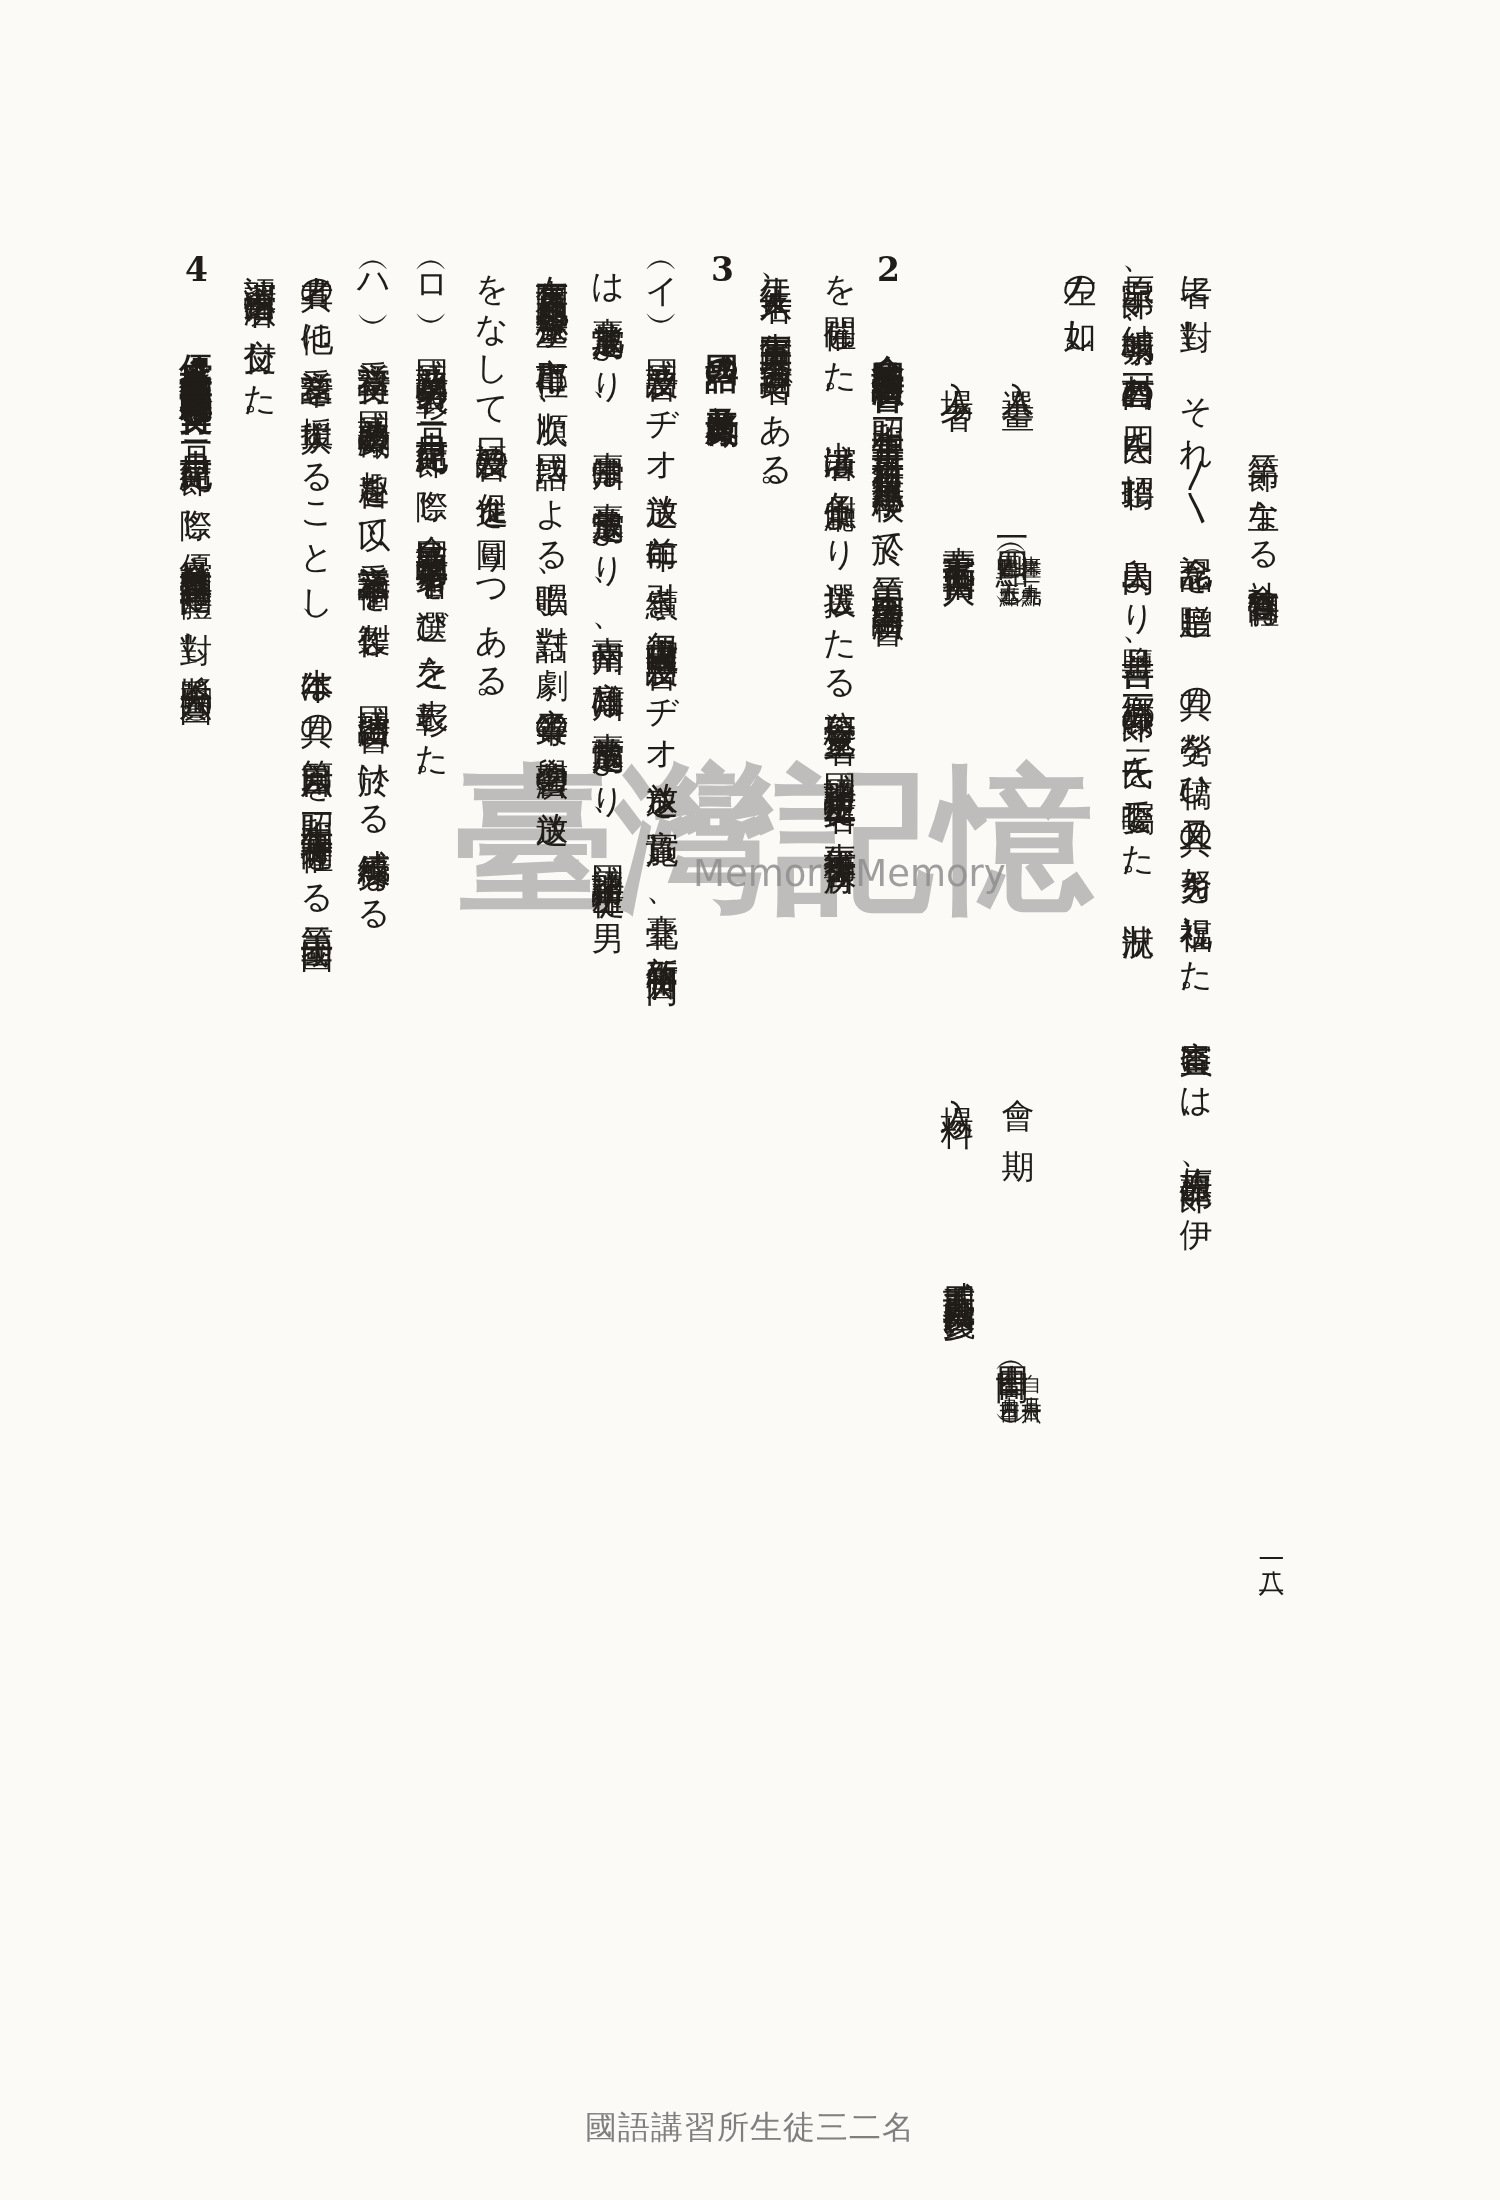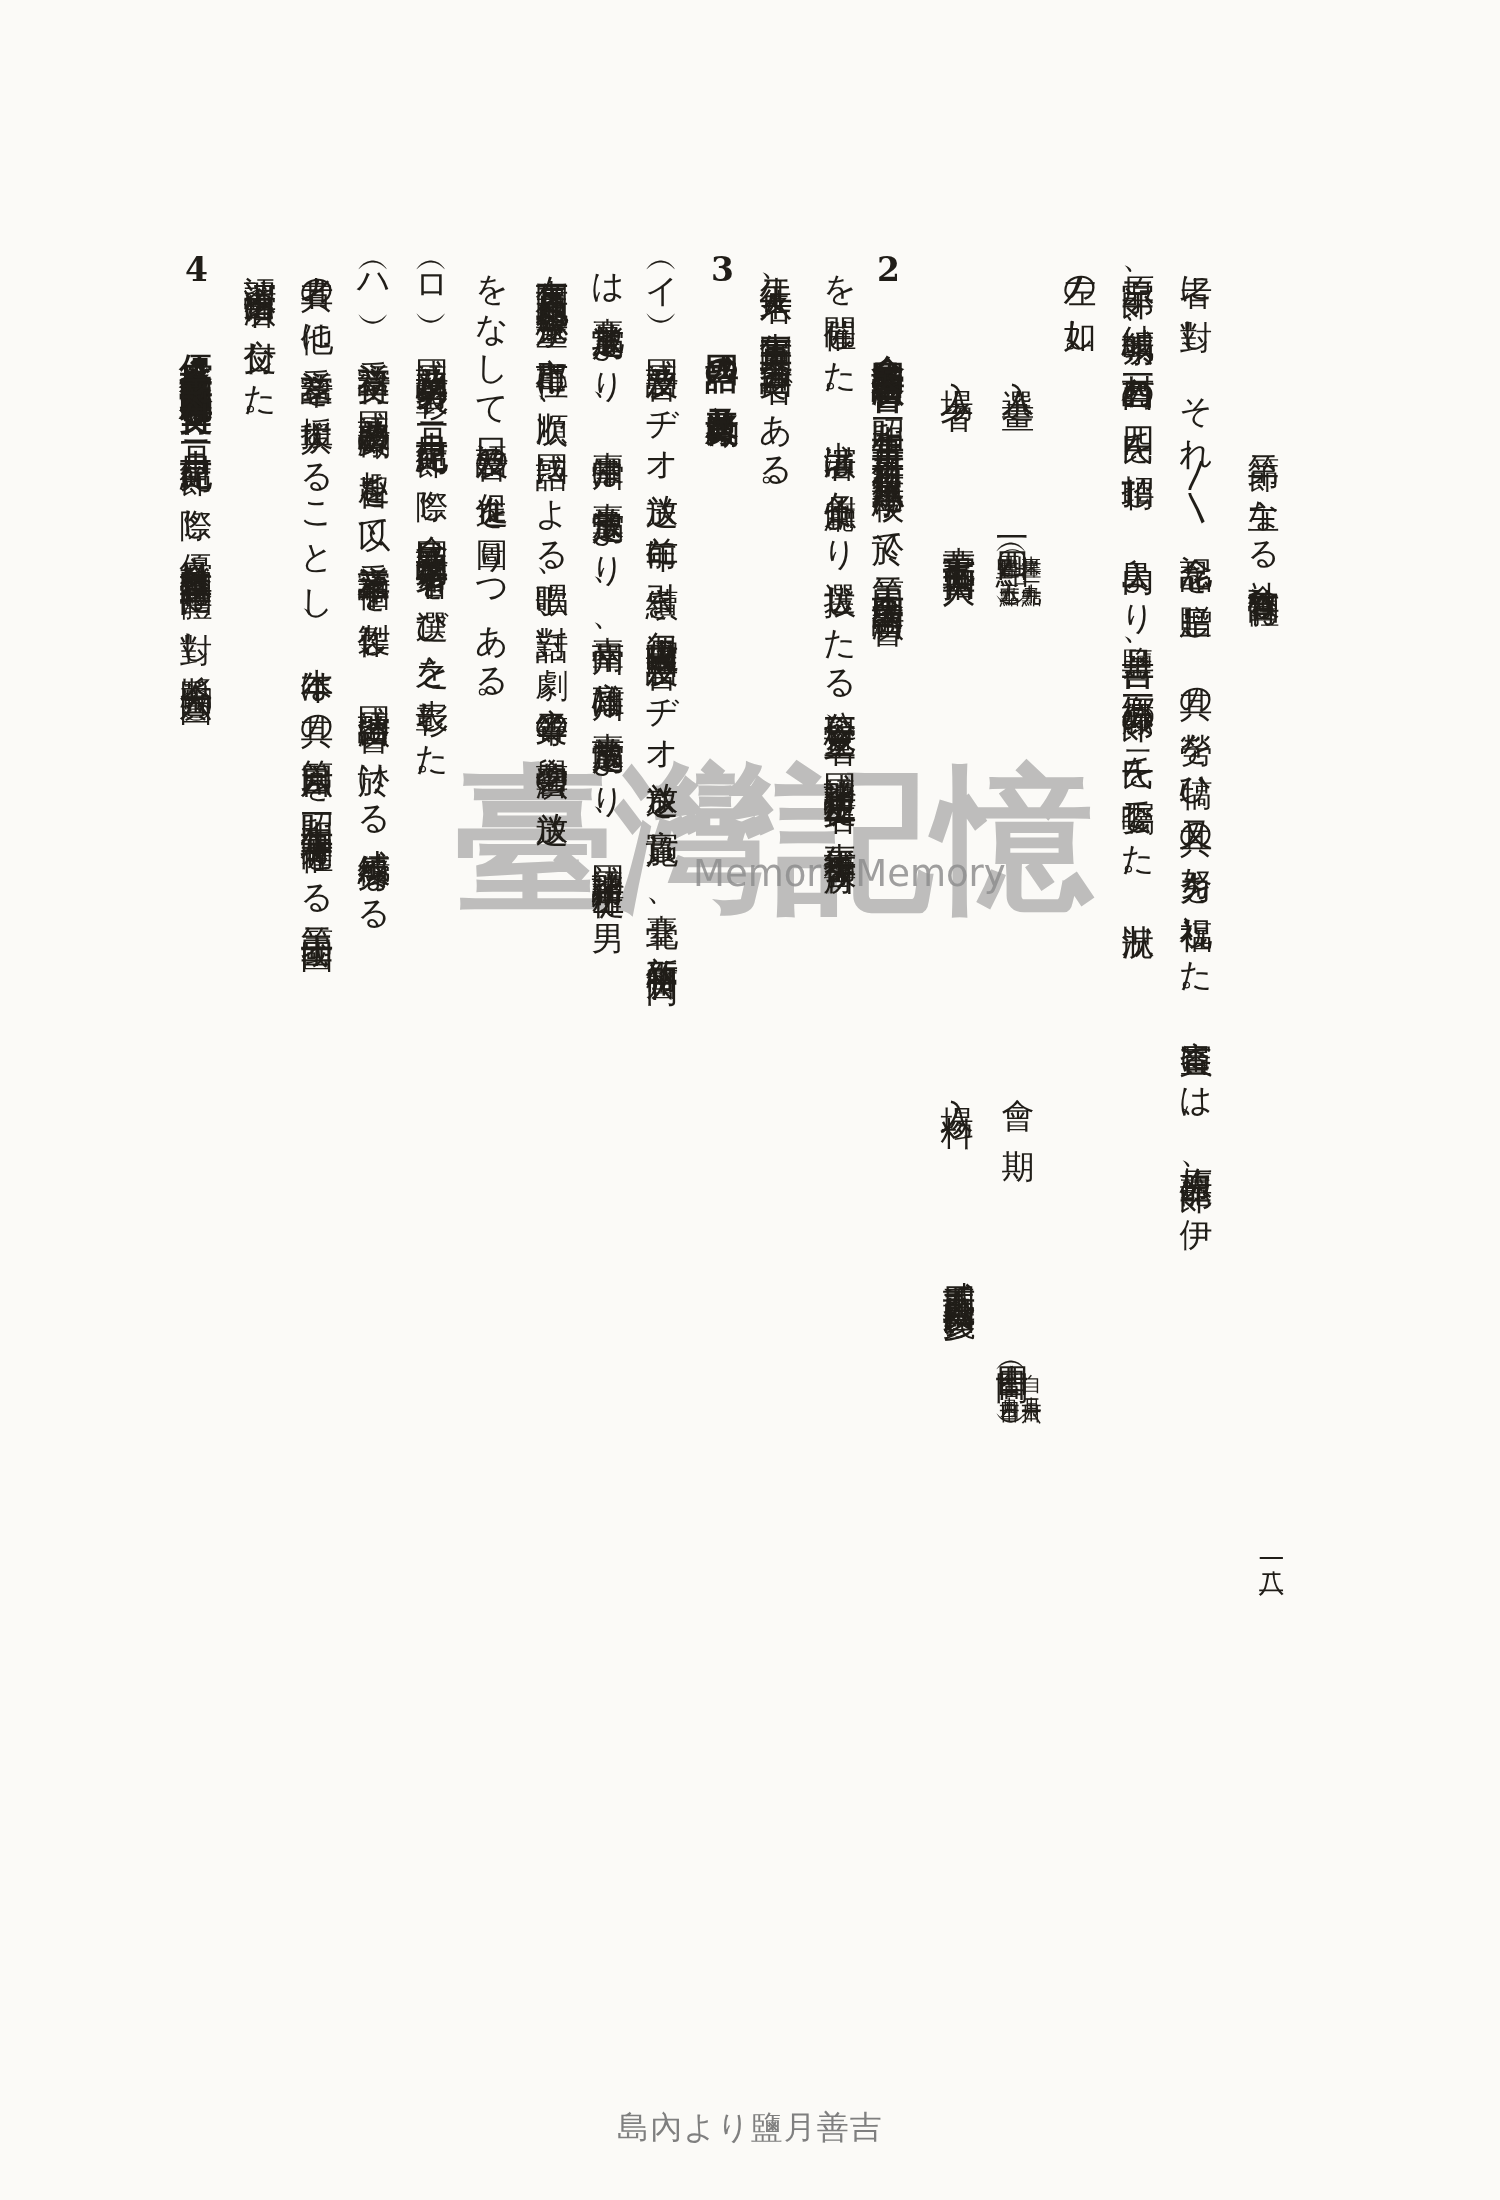--- a/index.html
+++ b/index.html
@@ -108,15 +108,15 @@
   <div class="vcol col-c11"><span>は臺北放送局より、臺中州は臺中放送局より、臺南州、高雄州は臺南放送局より、國語講習所生徒、男</span></div>
   <div class="vcol col-c12"><span>女靑年團員其他小公學校兒童が市郡單位に順次、國語による唱歌、對話、劇、音樂等の學藝演習の放送</span></div>
   <div class="vcol col-c13"><span>をなして口語普及の促進を圖りつゝある。</span></div>
   <div class="vcol col-c14"><span>（ロ）　國語普及功勞者表彰　二月十一日紀元節に際し全島國語普及功勞者十名を選び之を表彰した。</span></div>
   <div class="vcol col-c15"><span>（ハ）　愛語章交付　國語普及奬勵の趣旨を以て愛語章三千個を製作し、國語演習會に於ける成績優秀なる</span></div>
   <div class="vcol col-c16"><span>者其の他に愛語章を援與することゝし、本年は其の第六回目を昭和十一年十二月開催せる第二十三回國</span></div>
   <div class="vcol col-c17"><span>語演習會出演者に交付した。</span></div>
 
   <div class="vcol col-c18"><span class="r-num">4</span><span>　</span><span class="r-title">優良社會敎育團體奬勵金交付</span><span>　二月十一日紀元節に際し優良社會敎育團體十二團體に對し奬勵金六〇〇圓</span></div>
 
-  <div class="footer-caption">島內より鹽月善吉</div>
+  <div class="footer-caption">國語講習所生徒三二名</div>
 
 </div>
 
 </body></html>

